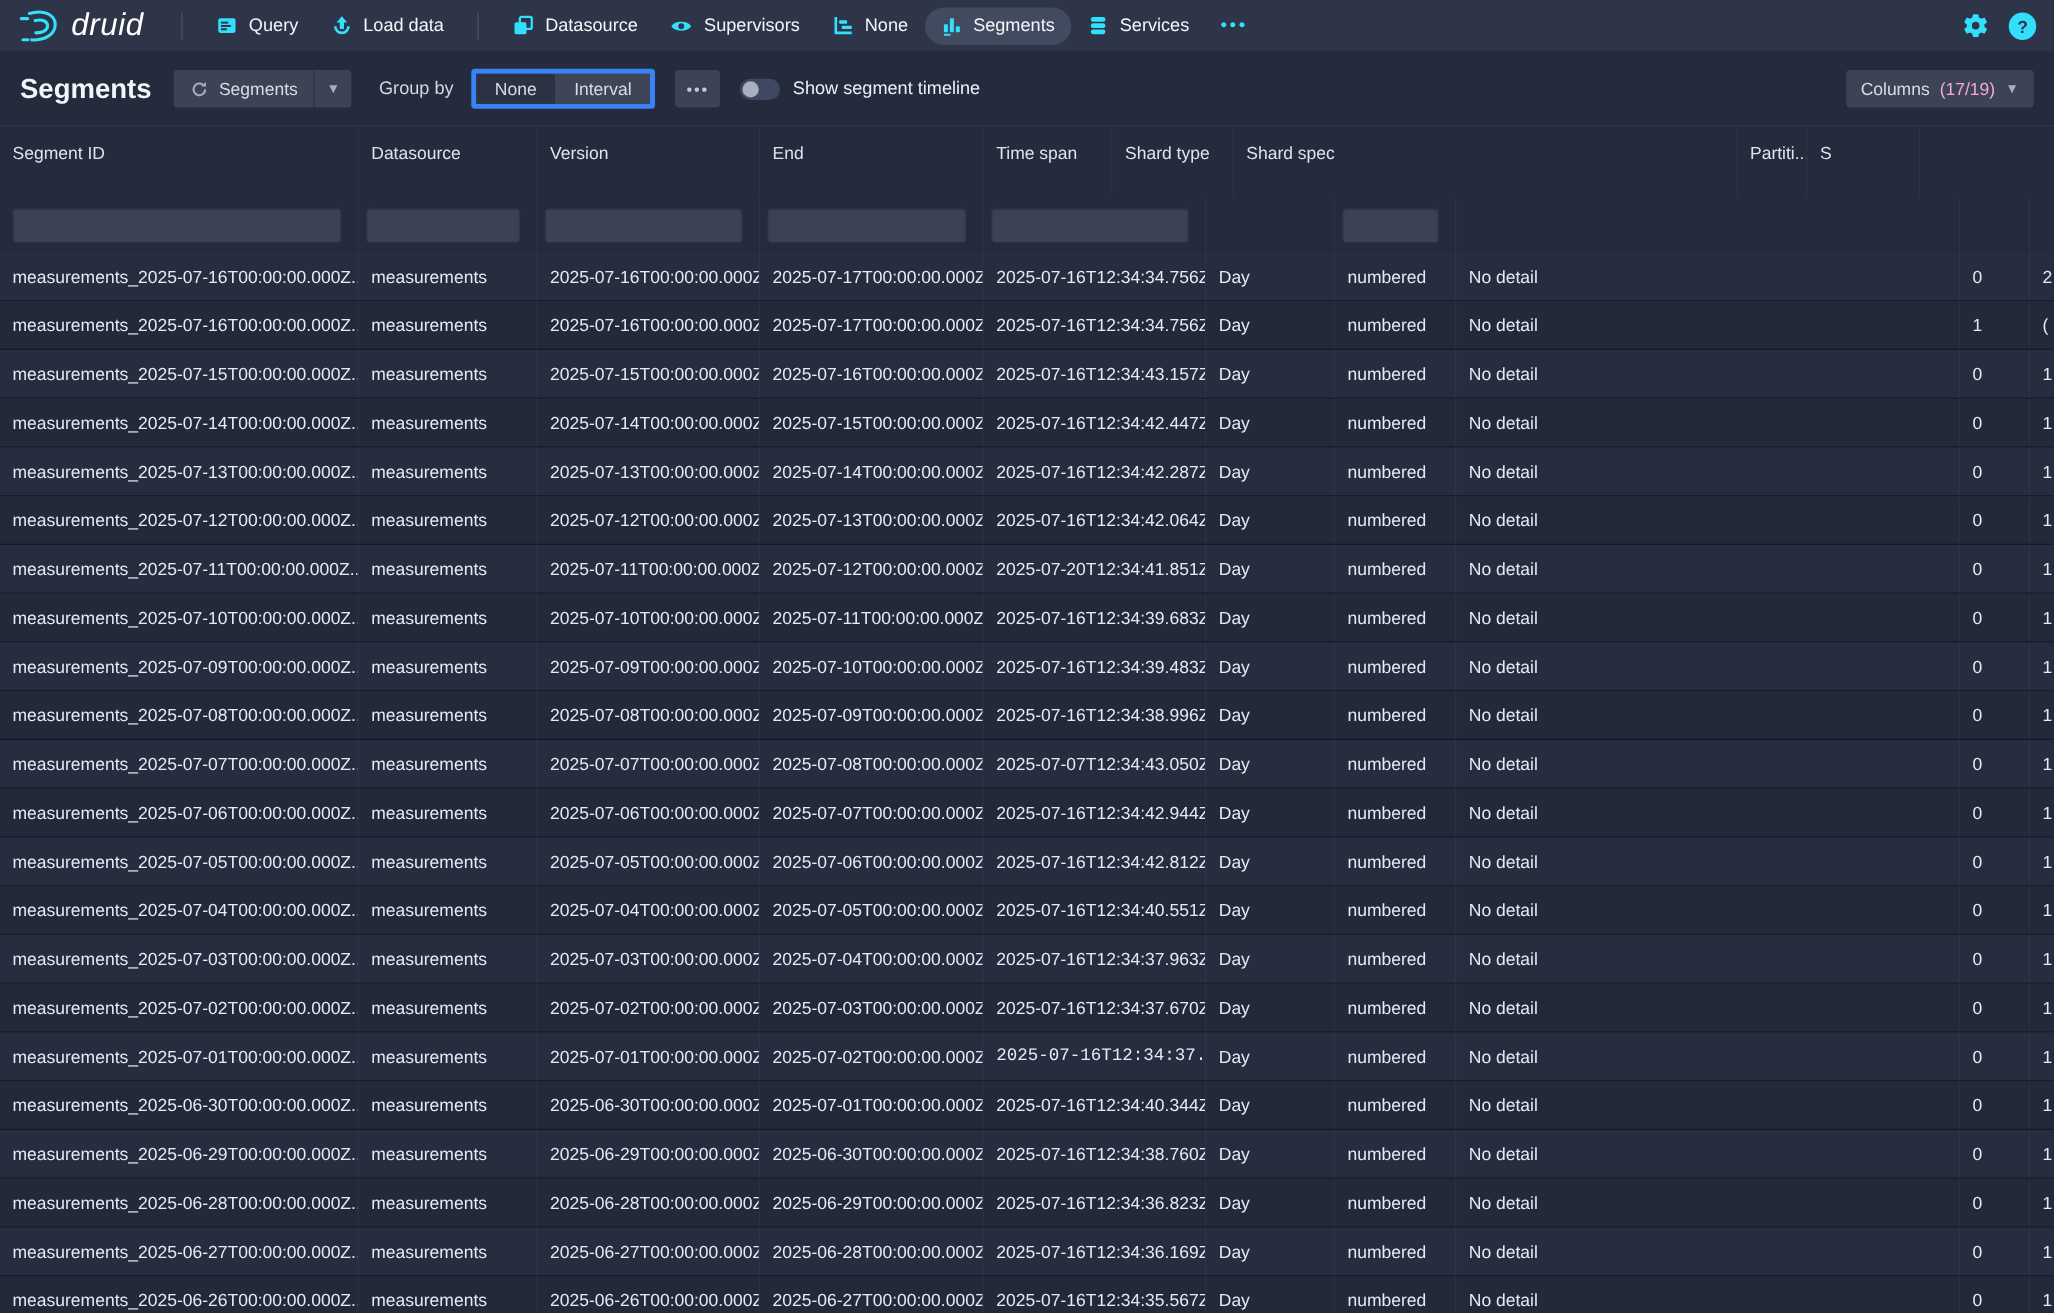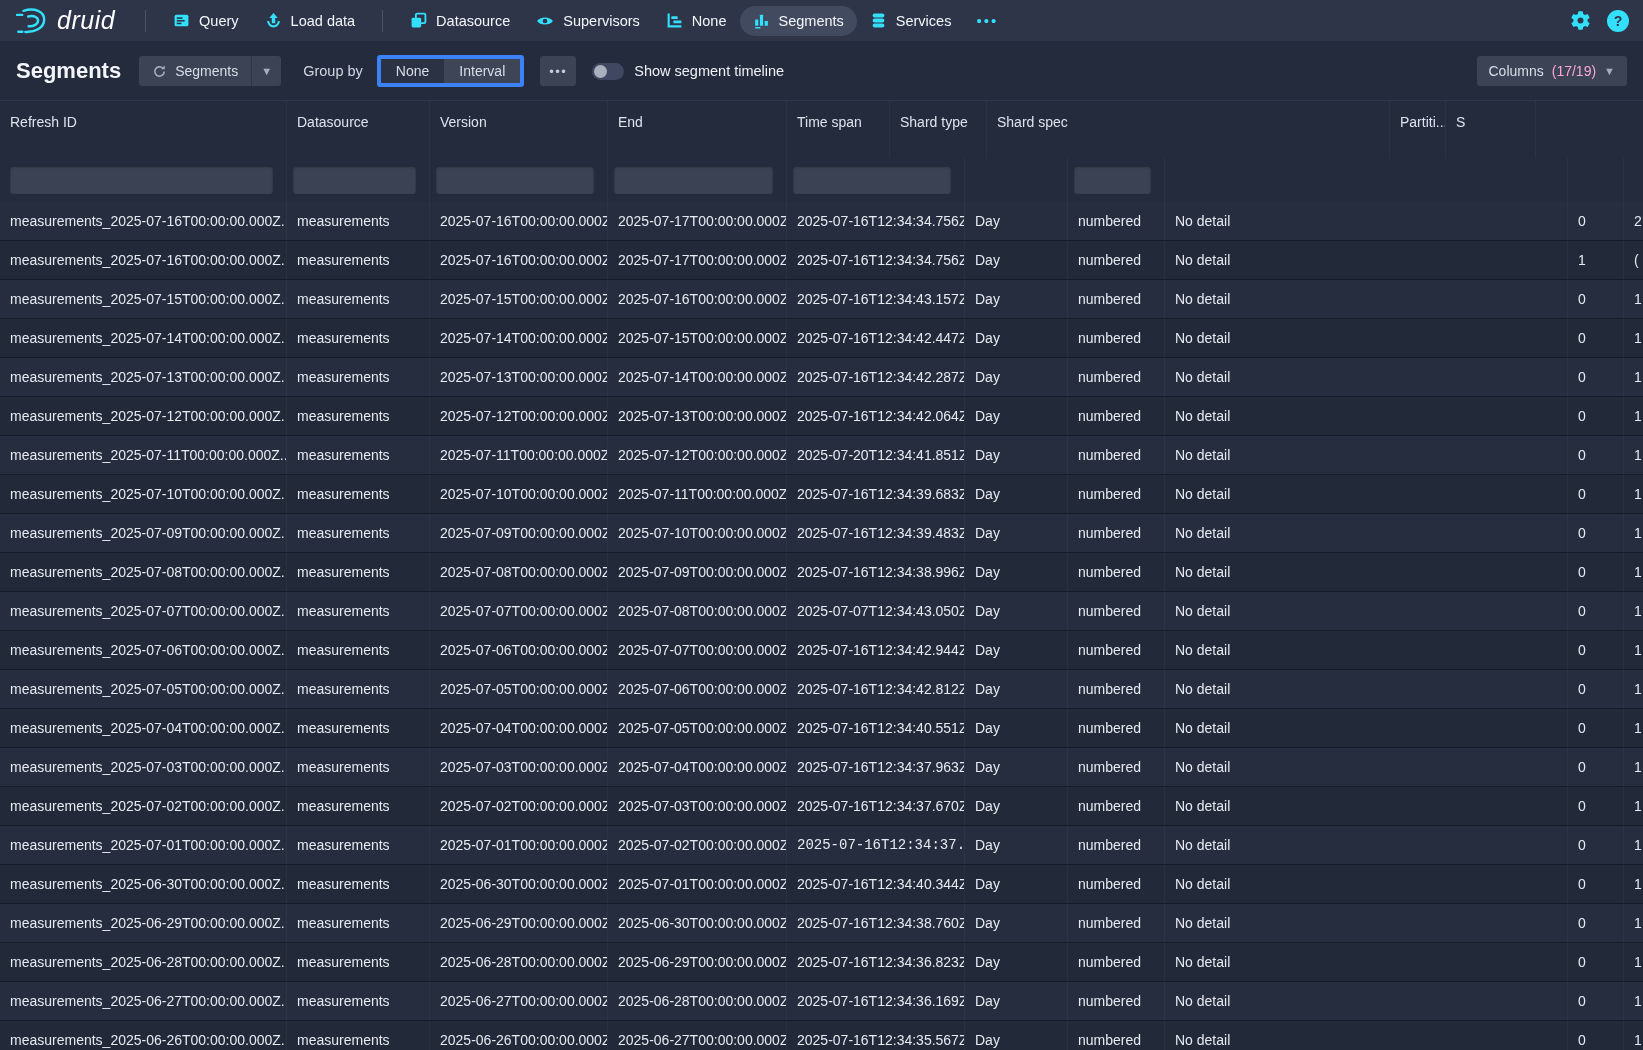--- a/index.html
+++ b/index.html
@@ -203,21 +203,21 @@
 
     <div class="btn columns-btn">
       <span>Columns</span>
       <span class="columns-count">(17/19)</span>
       <span class="caret-glyph">▼</span>
     </div>
   </div>
 
   <div class="table">
     <div class="thead" id="thead">
-        <div class="th" style="width: 287px;"><span>Refresh ID</span></div>
+        <div class="th" style="width: 287px;"><span>Segment ID</span></div>
         <div class="th" style="width: 143px;"><span>Datasource</span></div>
         <div class="th" style="width: 178px;"><span>Version</span></div>
         <div class="th" style="width: 179px;"><span>End</span></div>
         <div class="th" style="width: 103px;"><span>Time span</span></div>
         <div class="th" style="width: 97px;"><span>Shard type</span></div>
         <div class="th" style="width: 403px;"><span>Shard spec</span></div>
         <div class="th" style="width: 56px;"><span>Partiti...</span></div>
         <div class="th" style="width: 90px;"><span>S</span></div>
       </div>
     <div class="filters" id="filters">

